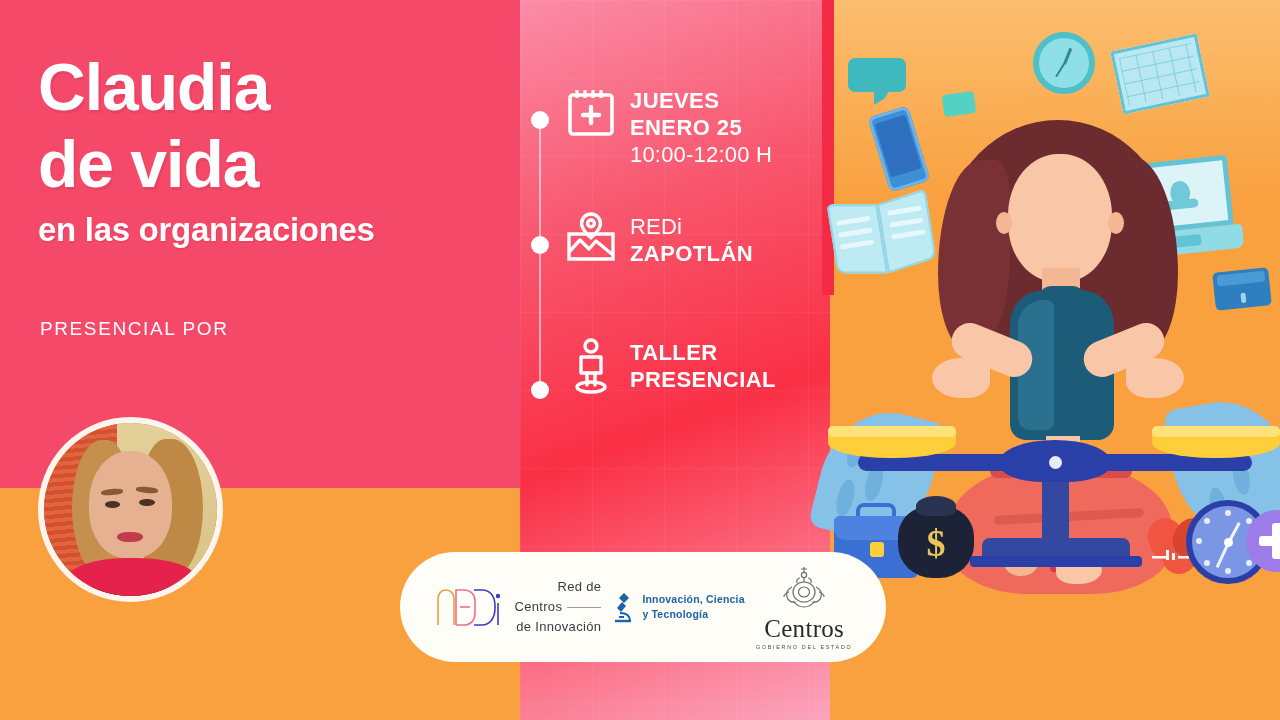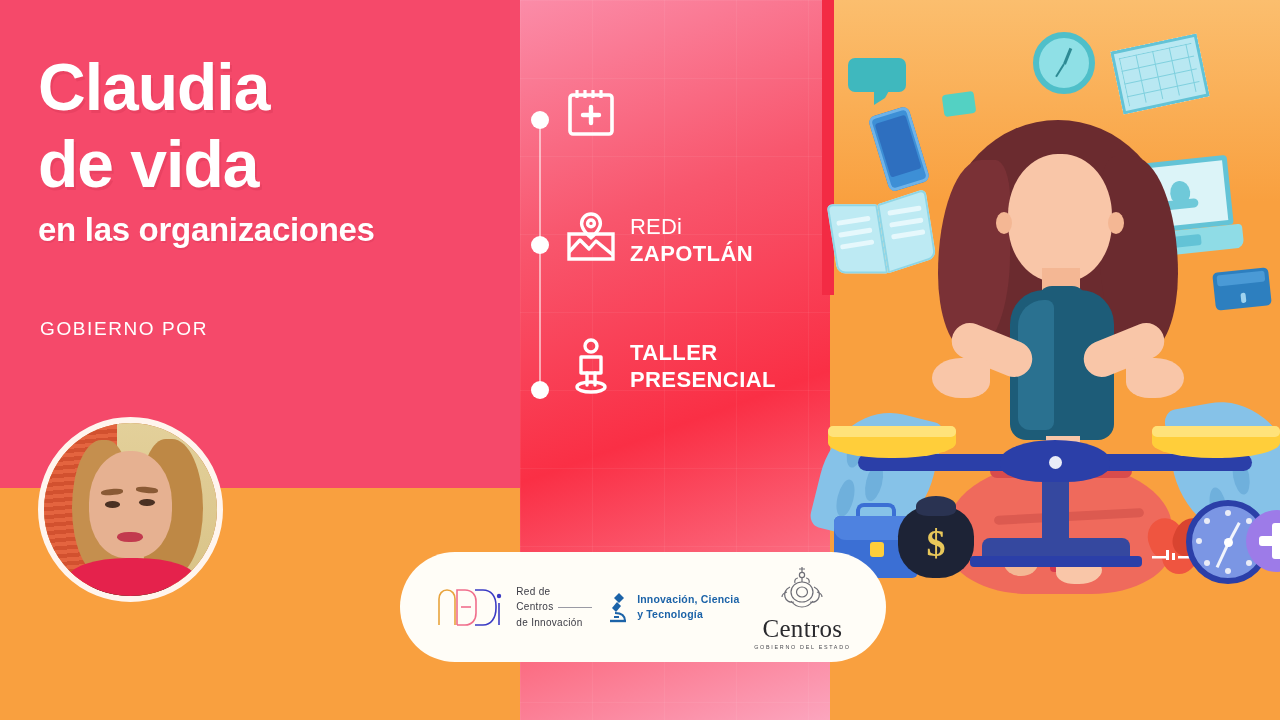--- a/index.html
+++ b/index.html
@@ -332,22 +332,23 @@
     position:absolute; left:400px; top:552px; width:486px; height:110px;
     background:#FFFDF7; border-radius:55px;
     display:flex; align-items:center; justify-content:space-around;
     padding:0 28px;
   }
   .logo-group { display:flex; align-items:center; }
 
   .redi-mark { width:72px; height:44px; flex:0 0 72px; }
   .redi-text { margin-left:9px; }
   .redi-text .rl {
-    font-size:10px; color:#3B3B44; letter-spacing:.3px; line-height:1.55;
+    font-size:13px; color:#3B3B44; letter-spacing:.3px; line-height:1.55;
     white-space:nowrap;
+    text-align:right;
   }
   .redi-text .rl .dash {
     display:inline-block; width:34px; height:1px; background:#9A9AA4;
     vertical-align:middle; margin-left:5px;
   }
 
   .ict-mark { width:22px; height:34px; flex:0 0 22px; }
   .ict-text { margin-left:8px; }
   .ict-text .il {
     font-size:10.5px; color:#1C63A8; font-weight:700; letter-spacing:.2px;
@@ -376,21 +377,21 @@
   </div>
   <div class="panel-right"></div>
   <div class="sliver"></div>
 
   <div class="title-wrap">
     <div class="title-line one">Claudia</div>
     <div class="title-line two">de vida</div>
     <div class="subtitle">en las organizaciones</div>
   </div>
 
-  <div class="imparted-label">GOBIERNO POR</div>
+  <div class="imparted-label">PRESENCIAL POR</div>
 
   <div class="avatar">
     <div class="av-bg-curtain"></div>
     <div class="av-bg-wall"></div>
     <div class="av-hair-l"></div>
     <div class="av-hair-r"></div>
     <div class="av-face"></div>
     <div class="av-brow-l"></div>
     <div class="av-brow-r"></div>
     <div class="av-eye-l"></div>
@@ -405,20 +406,25 @@
   <div class="tl-dot d2"></div>
   <div class="tl-dot d3"></div>
 
   <div class="detail-row r1">
     <div class="detail-icon">
       <svg width="50" height="52" viewBox="0 0 50 52" fill="none" stroke="#FFFFFF" stroke-width="3.6">
         <rect x="4" y="9" width="42" height="39" rx="3"></rect>
         <path d="M11 4v8M19 4v8M27 4v8M35 4v8" stroke-width="3.2"></path>
         <path d="M25 21v16M17 29h16" stroke-width="4.4" stroke-linecap="round"></path>
       </svg>
+    </div>
+    <div class="detail-text">
+      <div class="dt-line">JUEVES</div>
+      <div class="dt-line">ENERO 25</div>
+      <div class="dt-line light">10:00-12:00 H</div>
     </div>
   </div>
 
   <div class="detail-row r3">
     <div class="detail-icon">
       <svg width="50" height="56" viewBox="0 0 50 56" fill="none" stroke="#FFFFFF" stroke-width="3.4">
         <circle cx="25" cy="8" r="6"></circle>
         <path d="M15 19h20v16H15z" stroke-linejoin="round"></path>
         <path d="M21 35v12M29 35v12" stroke-linecap="round"></path>
         <ellipse cx="25" cy="49" rx="14" ry="5"></ellipse>

